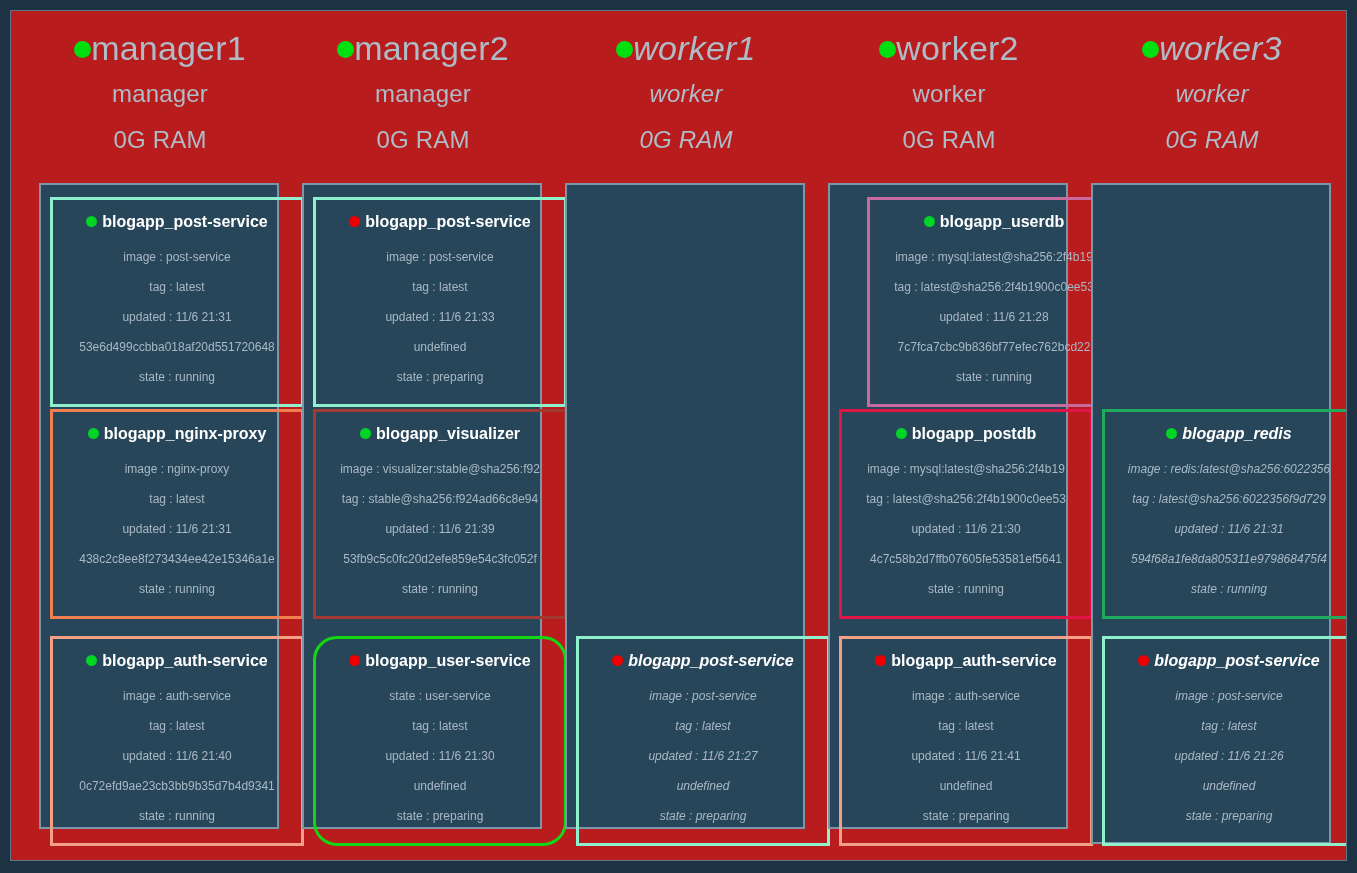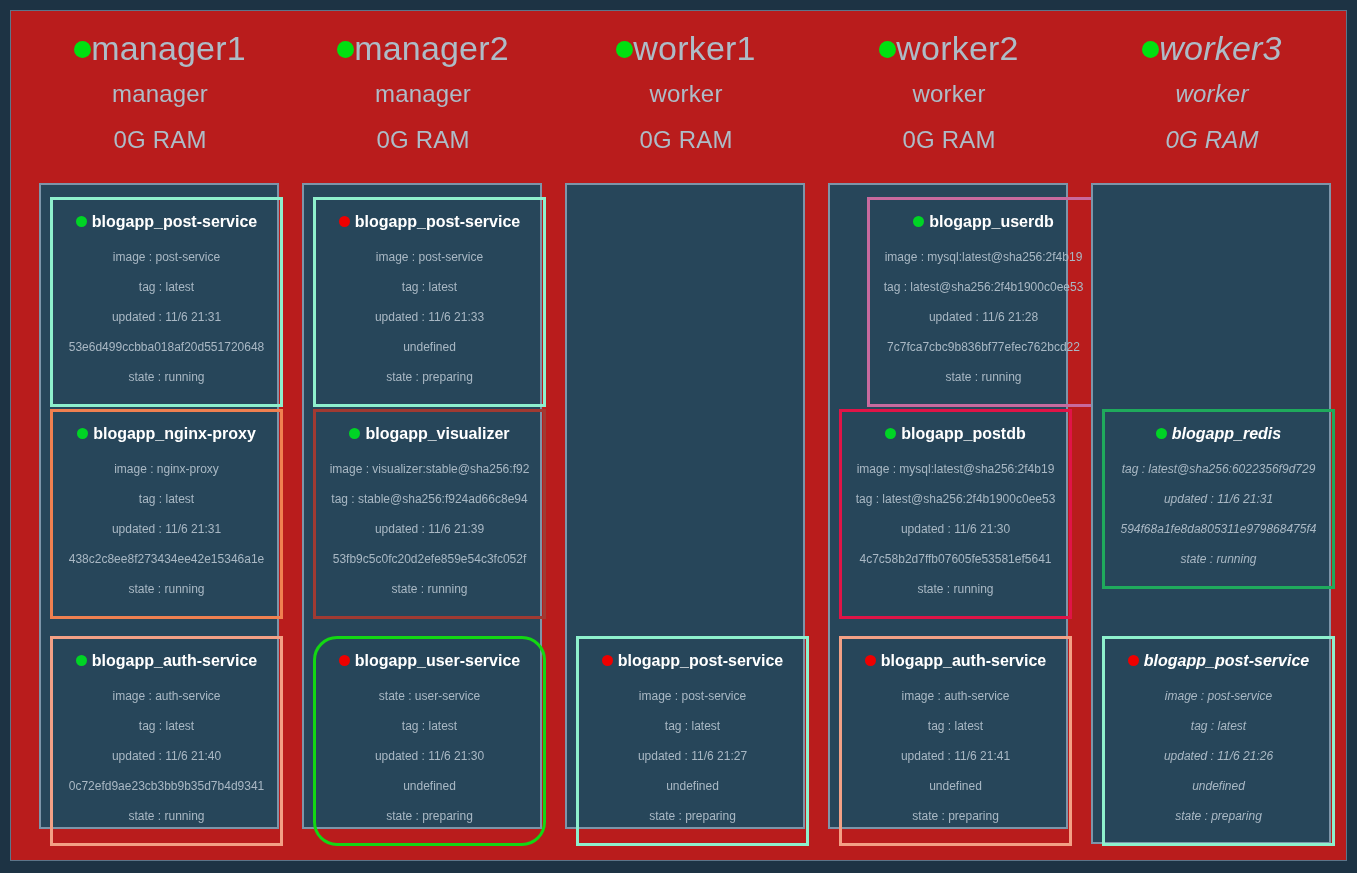--- a/index.html
+++ b/index.html
@@ -67,21 +67,21 @@
     background: #27465a;
     border: 2px solid #7d95a9;
     box-sizing: border-box;
   }
   .node-body.tall {
     height: 661px;
   }
   .task {
     position: absolute;
     left: 9px;
-    width: 233px;
+    width: 254px;
     box-sizing: border-box;
     border-style: solid;
     border-width: 3px;
     background: transparent;
     padding-top: 13px;
     text-align: center;
   }
   .task-title {
     font-size: 16px;
     font-weight: bold;
@@ -174,21 +174,21 @@
           <div class="task" style="border-color: rgb(19, 215, 19); top: 451px; border-radius: 24px;">
             <div class="task-title"><span class="task-dot" style="background: rgb(238, 0, 0);"></span><span>blogapp_user-service</span></div>
             <div class="task-line">state : user-service</div>
             <div class="task-line">tag : latest</div>
             <div class="task-line">updated : 11/6 21:30</div>
             <div class="task-line">undefined</div>
             <div class="task-line">state : preparing</div>
           </div>
         </div>
       </div>
-      <div class="node" style="left: 544px;">
+      <div class="node" style="left: 544px; font-style: italic;">
         <div class="node-header">
           <div class="node-name-row"><span class="node-dot" style="background: rgb(0, 224, 16);"></span><span>worker1</span></div>
           <div class="node-role">worker</div>
           <div class="node-ram">0G RAM</div>
         </div>
         <div class="node-body">
           <div class="task" style="border-color: rgb(142, 240, 205); top: 451px;">
             <div class="task-title"><span class="task-dot" style="background: rgb(238, 0, 0);"></span><span>blogapp_post-service</span></div>
             <div class="task-line">image : post-service</div>
             <div class="task-line">tag : latest</div>
@@ -233,20 +233,21 @@
       </div>
       <div class="node" style="left: 1070px; font-style: italic;">
         <div class="node-header">
           <div class="node-name-row"><span class="node-dot" style="background: rgb(0, 224, 16);"></span><span>worker3</span></div>
           <div class="node-role">worker</div>
           <div class="node-ram">0G RAM</div>
         </div>
         <div class="node-body tall">
           <div class="task" style="border-color: rgb(31, 170, 92); top: 224px;">
             <div class="task-title"><span class="task-dot" style="background: rgb(0, 212, 37);"></span><span>blogapp_redis</span></div>
+            <div class="task-line">image : redis:latest@sha256:6022356</div>
             <div class="task-line">tag : latest@sha256:6022356f9d729</div>
             <div class="task-line">updated : 11/6 21:31</div>
             <div class="task-line">594f68a1fe8da805311e979868475f4</div>
             <div class="task-line">state : running</div>
           </div>
           <div class="task" style="border-color: rgb(142, 240, 205); top: 451px;">
             <div class="task-title"><span class="task-dot" style="background: rgb(238, 0, 0);"></span><span>blogapp_post-service</span></div>
             <div class="task-line">image : post-service</div>
             <div class="task-line">tag : latest</div>
             <div class="task-line">updated : 11/6 21:26</div>

